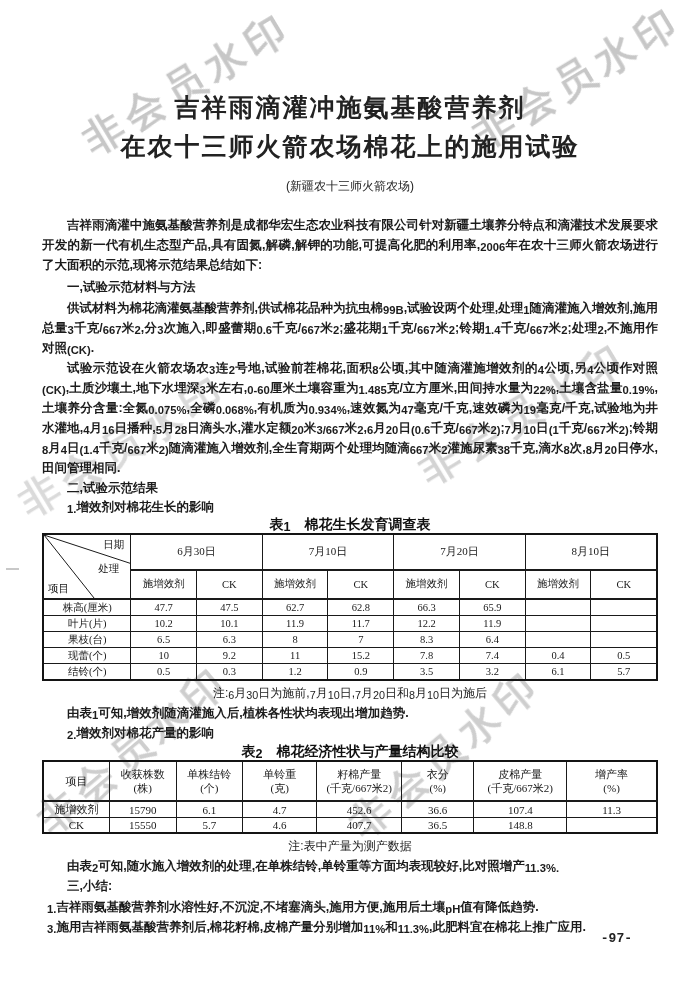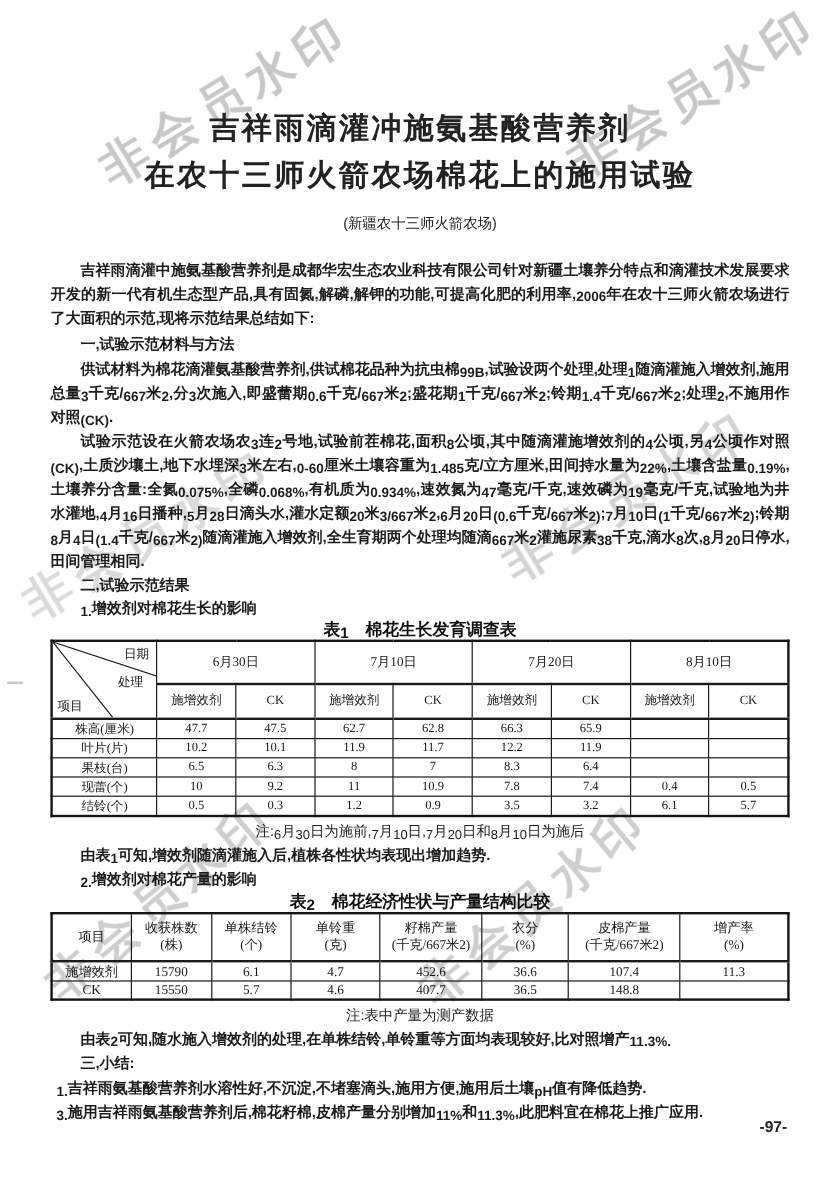--- a/index.html
+++ b/index.html
@@ -85,22 +85,22 @@
   .t1 .corner .ct { position:absolute; top:3px;  right:6px;  font-size:10.5px; }
   .t1 .corner .cm { position:absolute; top:27px; right:11px; font-size:10.5px; }
   .t1 .corner .cb { position:absolute; bottom:2px; left:4px; font-size:10.5px; }
 
   .t2 { border:2px solid #141414; font-size:11px; }
   .t2 .r-head td { height:38px; border-bottom-width:2px; line-height:14px; }
   .t2 .r-head span { display:block; }
   .t2 .r-data td { height:14px; }
 
   .pageno {
-    position:absolute; top:931px; right:44px; z-index:1;
-    font-family:Liberation Sans, sans-serif;
+    position:absolute; top:931px; right:68px; z-index:1;
+    font-family:Liberation Mono, monospace;
     font-size:13px; font-weight:700; color:#222;
   }
   .artifact-dash {
     position:absolute; left:6px; top:568px; width:13px; height:2px;
     background:#9a9a9a; opacity:.55; z-index:1;
   }
 </style>
 </head>
 <body>
 
@@ -207,21 +207,21 @@
         <td>8.3</td>
         <td>6.4</td>
         <td></td>
         <td></td>
       </tr>
       <tr class="r-data">
         <td>现蕾(个)</td>
         <td>10</td>
         <td>9.2</td>
         <td>11</td>
-        <td>10.9</td>
+        <td>15.2</td>
         <td>7.8</td>
         <td>7.4</td>
         <td>0.4</td>
         <td>0.5</td>
       </tr>
       <tr class="r-data">
         <td>结铃(个)</td>
         <td>0.5</td>
         <td>0.3</td>
         <td>1.2</td>

